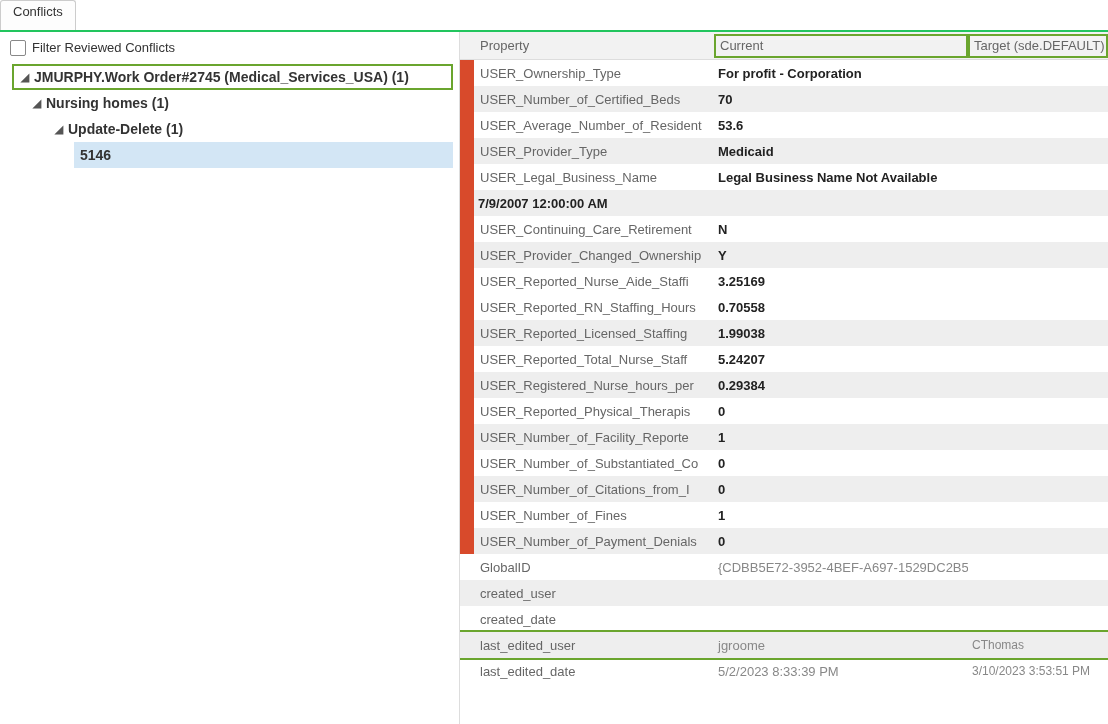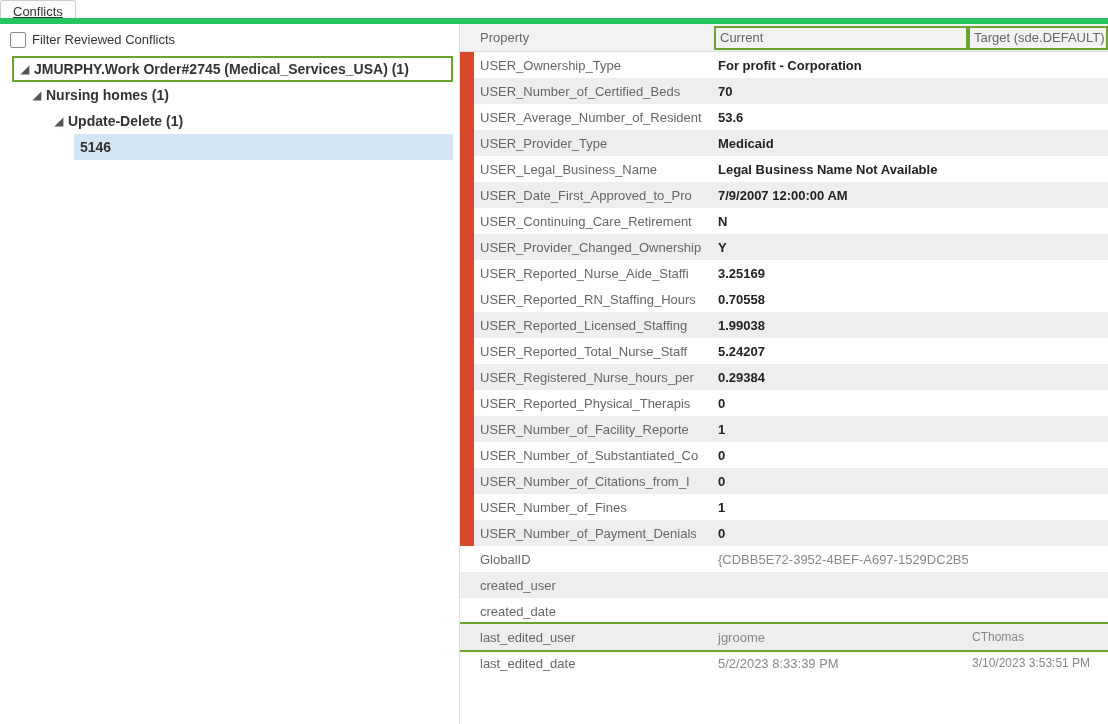--- a/index.html
+++ b/index.html
@@ -1,18 +1,18 @@
 <!DOCTYPE html>
 <html><head>
 <meta charset="utf-8">
 <style>
   * { box-sizing: border-box; margin: 0; padding: 0; }
   body { font-family: "Segoe UI", Tahoma, sans-serif; font-size: 13px; color: #333; background: #fff; width: 1108px; height: 724px; overflow: hidden; }
   .container { display: flex; flex-direction: column; width: 100%; height: 100%; }
-  .tabs { display: flex; border-bottom: 6px solid #22c55e; height: 24px; text-decoration: underline; }
+  .tabs { display: flex; border-bottom: 2px solid #22c55e; height: 32px; }
   .tab { padding: 3px 12px; border: 1px solid #ccc; border-bottom: none; border-radius: 3px 3px 0 0; background: #fdfdfd; font-size: 13px; }
   .main { display: flex; flex: 1; overflow: hidden; }
   .left { width: 460px; border-right: 1px solid #ddd; padding: 6px 0 0 6px; display: flex; flex-direction: column; }
   .right { flex: 1; overflow: auto; }
   .filter-row { display: flex; align-items: flex-start; gap: 6px; padding: 2px 4px 8px 4px; }
   .checkbox { width: 16px; height: 16px; border: 1px solid #888; border-radius: 2px; display: inline-block; }
   .tree { padding: 0 6px; }
   .tree-row { display: flex; align-items: center; height: 26px; font-size: 14px; color: #333; }
   .tree-arrow { width: 14px; text-align: center; color: #555; font-size: 11px; margin-right: 2px; }
   .tree-label { white-space: nowrap; }
@@ -100,21 +100,20 @@
             <div class="tgt"></div>
           </div>
           <div class="row">
             <div class="marker red"></div>
             <div class="prop">USER_Legal_Business_Name</div>
             <div class="cur">Legal Business Name Not Available</div>
             <div class="tgt"></div>
           </div>
           <div class="row alt">
             <div class="marker red"></div>
-            <div class="prop">USER_Date_First_Approved_to_Pro</div>
             <div class="cur">7/9/2007 12:00:00 AM</div>
             <div class="tgt"></div>
           </div>
           <div class="row">
             <div class="marker red"></div>
             <div class="prop">USER_Continuing_Care_Retirement</div>
             <div class="cur">N</div>
             <div class="tgt"></div>
           </div>
           <div class="row alt">

